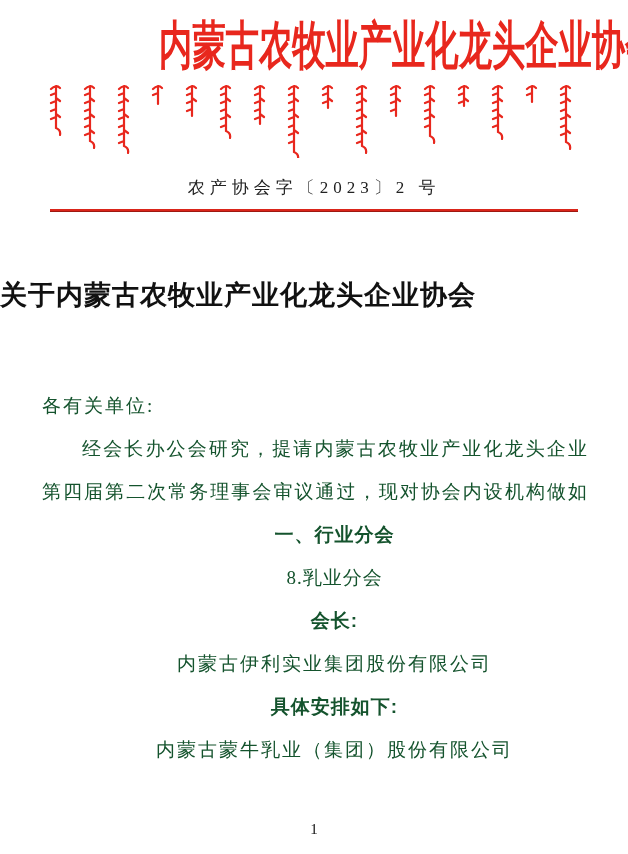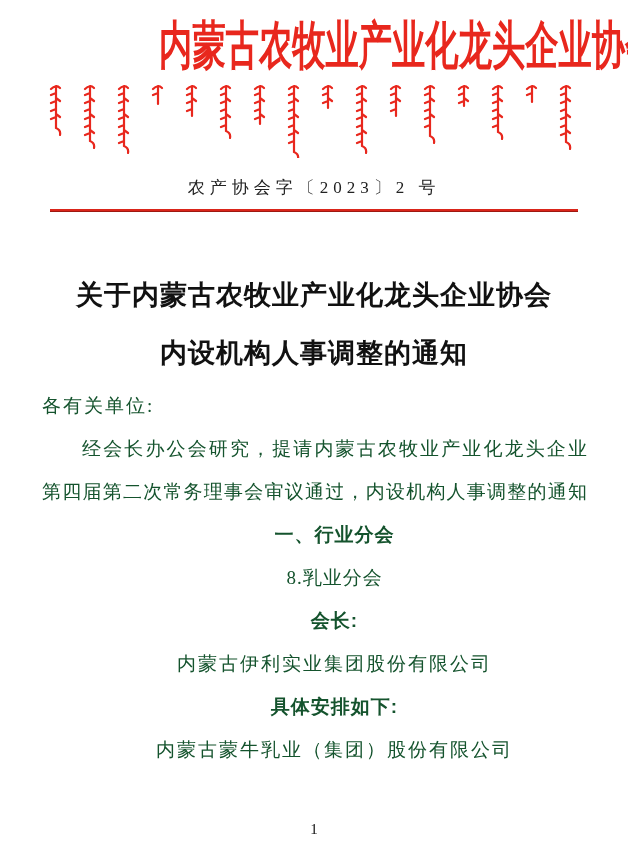--- a/index.html
+++ b/index.html
@@ -73,21 +73,20 @@
     border-bottom: 1px solid #9e1810;
     box-sizing: border-box;
   }
 
   
   .doc-title {
     position: absolute;
     top: 266px;
     left: 0;
     width: 100%;
-    text-align: center;
     font-weight: bold;
     font-size: 27px;
     line-height: 58px;
     letter-spacing: 1px;
     color: #111111;
   }
 
   
   .body-text {
     position: absolute;
@@ -139,27 +138,26 @@
         <path d="M7 5 Q12 0 16 4 M12 2 L12 44 M12 9 l-5 2 M12 17 l-5 2 M12 25 l-5 2 M12 33 l-5 2 M12 14 l4 3 M12 30 l4 3 M12 44 q5 2 4 7 M41 5 Q46 0 50 4 M46 2 L46 57 M46 9 l-5 2 M46 17 l-5 2 M46 25 l-5 2 M46 33 l-5 2 M46 41 l-5 2 M46 49 l-5 2 M46 14 l4 3 M46 30 l4 3 M46 46 l4 3 M46 57 q5 2 4 7 M75 5 Q80 0 84 4 M80 2 L80 62 M80 9 l-5 2 M80 17 l-5 2 M80 25 l-5 2 M80 33 l-5 2 M80 41 l-5 2 M80 49 l-5 2 M80 57 l-5 2 M80 14 l4 3 M80 30 l4 3 M80 46 l4 3 M80 62 q5 2 4 7 M109 5 Q114 0 118 4 M114 2 L114 20 M114 9 l-5 2 M143 5 Q148 0 152 4 M148 2 L148 32 M148 9 l-5 2 M148 17 l-5 2 M148 25 l-5 2 M148 14 l4 3 M177 5 Q182 0 186 4 M182 2 L182 47 M182 9 l-5 2 M182 17 l-5 2 M182 25 l-5 2 M182 33 l-5 2 M182 41 l-5 2 M182 14 l4 3 M182 30 l4 3 M182 47 q5 2 4 7 M211 5 Q216 0 220 4 M216 2 L216 40 M216 9 l-5 2 M216 17 l-5 2 M216 25 l-5 2 M216 33 l-5 2 M216 14 l4 3 M216 30 l4 3 M245 5 Q250 0 254 4 M250 2 L250 68 M250 9 l-5 2 M250 17 l-5 2 M250 25 l-5 2 M250 33 l-5 2 M250 41 l-5 2 M250 49 l-5 2 M250 57 l-5 2 M250 14 l4 3 M250 30 l4 3 M250 46 l4 3 M250 68 q5 2 4 7 M279 5 Q284 0 288 4 M284 2 L284 24 M284 9 l-5 2 M284 17 l-5 2 M284 14 l4 3 M313 5 Q318 0 322 4 M318 2 L318 62 M318 9 l-5 2 M318 17 l-5 2 M318 25 l-5 2 M318 33 l-5 2 M318 41 l-5 2 M318 49 l-5 2 M318 57 l-5 2 M318 14 l4 3 M318 30 l4 3 M318 46 l4 3 M318 62 q5 2 4 7 M347 5 Q352 0 356 4 M352 2 L352 32 M352 9 l-5 2 M352 17 l-5 2 M352 25 l-5 2 M352 14 l4 3 M381 5 Q386 0 390 4 M386 2 L386 52 M386 9 l-5 2 M386 17 l-5 2 M386 25 l-5 2 M386 33 l-5 2 M386 41 l-5 2 M386 14 l4 3 M386 30 l4 3 M386 52 q5 2 4 7 M415 5 Q420 0 424 4 M420 2 L420 22 M420 9 l-5 2 M420 17 l-5 2 M420 14 l4 3 M449 5 Q454 0 458 4 M454 2 L454 48 M454 9 l-5 2 M454 17 l-5 2 M454 25 l-5 2 M454 33 l-5 2 M454 41 l-5 2 M454 14 l4 3 M454 30 l4 3 M454 48 q5 2 4 7 M483 5 Q488 0 492 4 M488 2 L488 18 M488 9 l-5 2 M517 5 Q522 0 526 4 M522 2 L522 58 M522 9 l-5 2 M522 17 l-5 2 M522 25 l-5 2 M522 33 l-5 2 M522 41 l-5 2 M522 49 l-5 2 M522 14 l4 3 M522 30 l4 3 M522 46 l4 3 M522 58 q5 2 4 7 " fill="none" stroke="#e8271d" stroke-width="2.2" stroke-linecap="round"></path>
       </svg>
   </div>
 
   <div class="doc-number">农产协会字〔2023〕2 号</div>
 
   <div class="red-rule"></div>
 
   <div class="doc-title">
     <div class="line">关于内蒙古农牧业产业化龙头企业协会</div>
-    <div class="line">内设机构人事调整的通知</div>
   </div>
 
   <div class="body-text">
     <div class="line">各有关单位:</div>
     <div class="para-just indent">经会长办公会研究，提请内蒙古农牧业产业化龙头企业</div>
-    <div class="para-just">第四届第二次常务理事会审议通过，内设机构人事调整的通知</div>
+    <div class="para-just">第四届第二次常务理事会审议通过，现对协会内设机构做如</div>
     <div class="line indent bold-hei">一、行业分会</div>
     <div class="line indent sub-num">8.乳业分会</div>
     <div class="line indent bold-hei">会长:</div>
     <div class="line indent">内蒙古伊利实业集团股份有限公司</div>
     <div class="line indent bold-hei">具体安排如下:</div>
     <div class="line indent">内蒙古蒙牛乳业（集团）股份有限公司</div>
   </div>
 
   <div class="page-number">1</div>
 </div>

